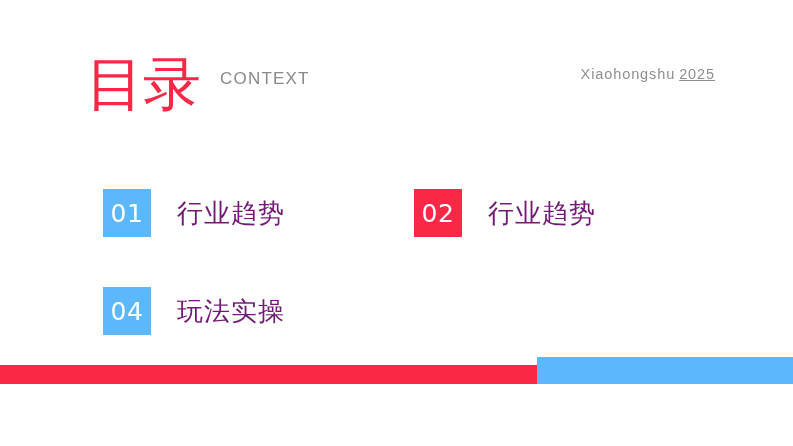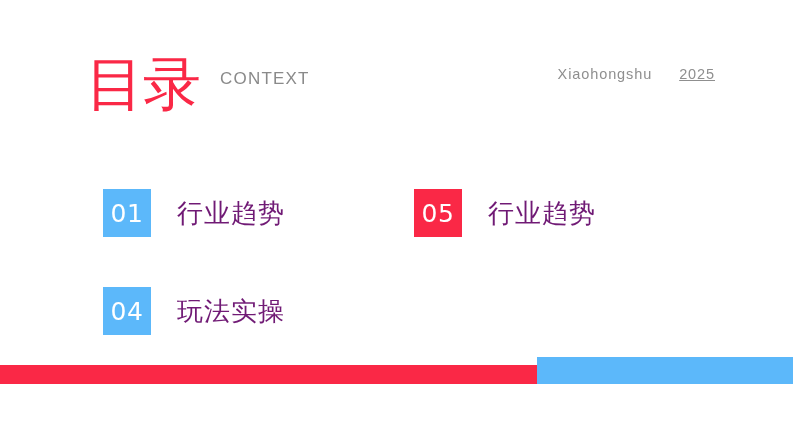--- a/index.html
+++ b/index.html
@@ -53,21 +53,21 @@
   .meta {
     position: absolute;
     right: 78px;
     top: 66px;
     font-size: 14.5px;
     color: #8f8f8f;
     letter-spacing: 0.9px;
     white-space: nowrap;
   }
   .meta .meta-year {
-    margin-left: 27px;
+    margin-left: 4px;
     text-decoration: underline;
   }
 
   
   .toc {
     position: absolute;
     left: 85px;
     top: 189px;
     width: 640px;
   }
@@ -150,21 +150,21 @@
   </div>
 
   <div class="toc">
 
     <div class="toc-row">
       <div class="toc-item">
         <div class="num-box blue">01</div>
         <div class="item-label">行业趋势</div>
       </div>
       <div class="toc-item">
-        <div class="num-box red">05</div>
+        <div class="num-box red">02</div>
         <div class="item-label">行业趋势</div>
       </div>
     </div>
 
     <div class="toc-row">
       <div class="toc-item">
         <div class="num-box blue">04</div>
         <div class="item-label">玩法实操</div>
       </div>
       <div class="toc-item empty">

